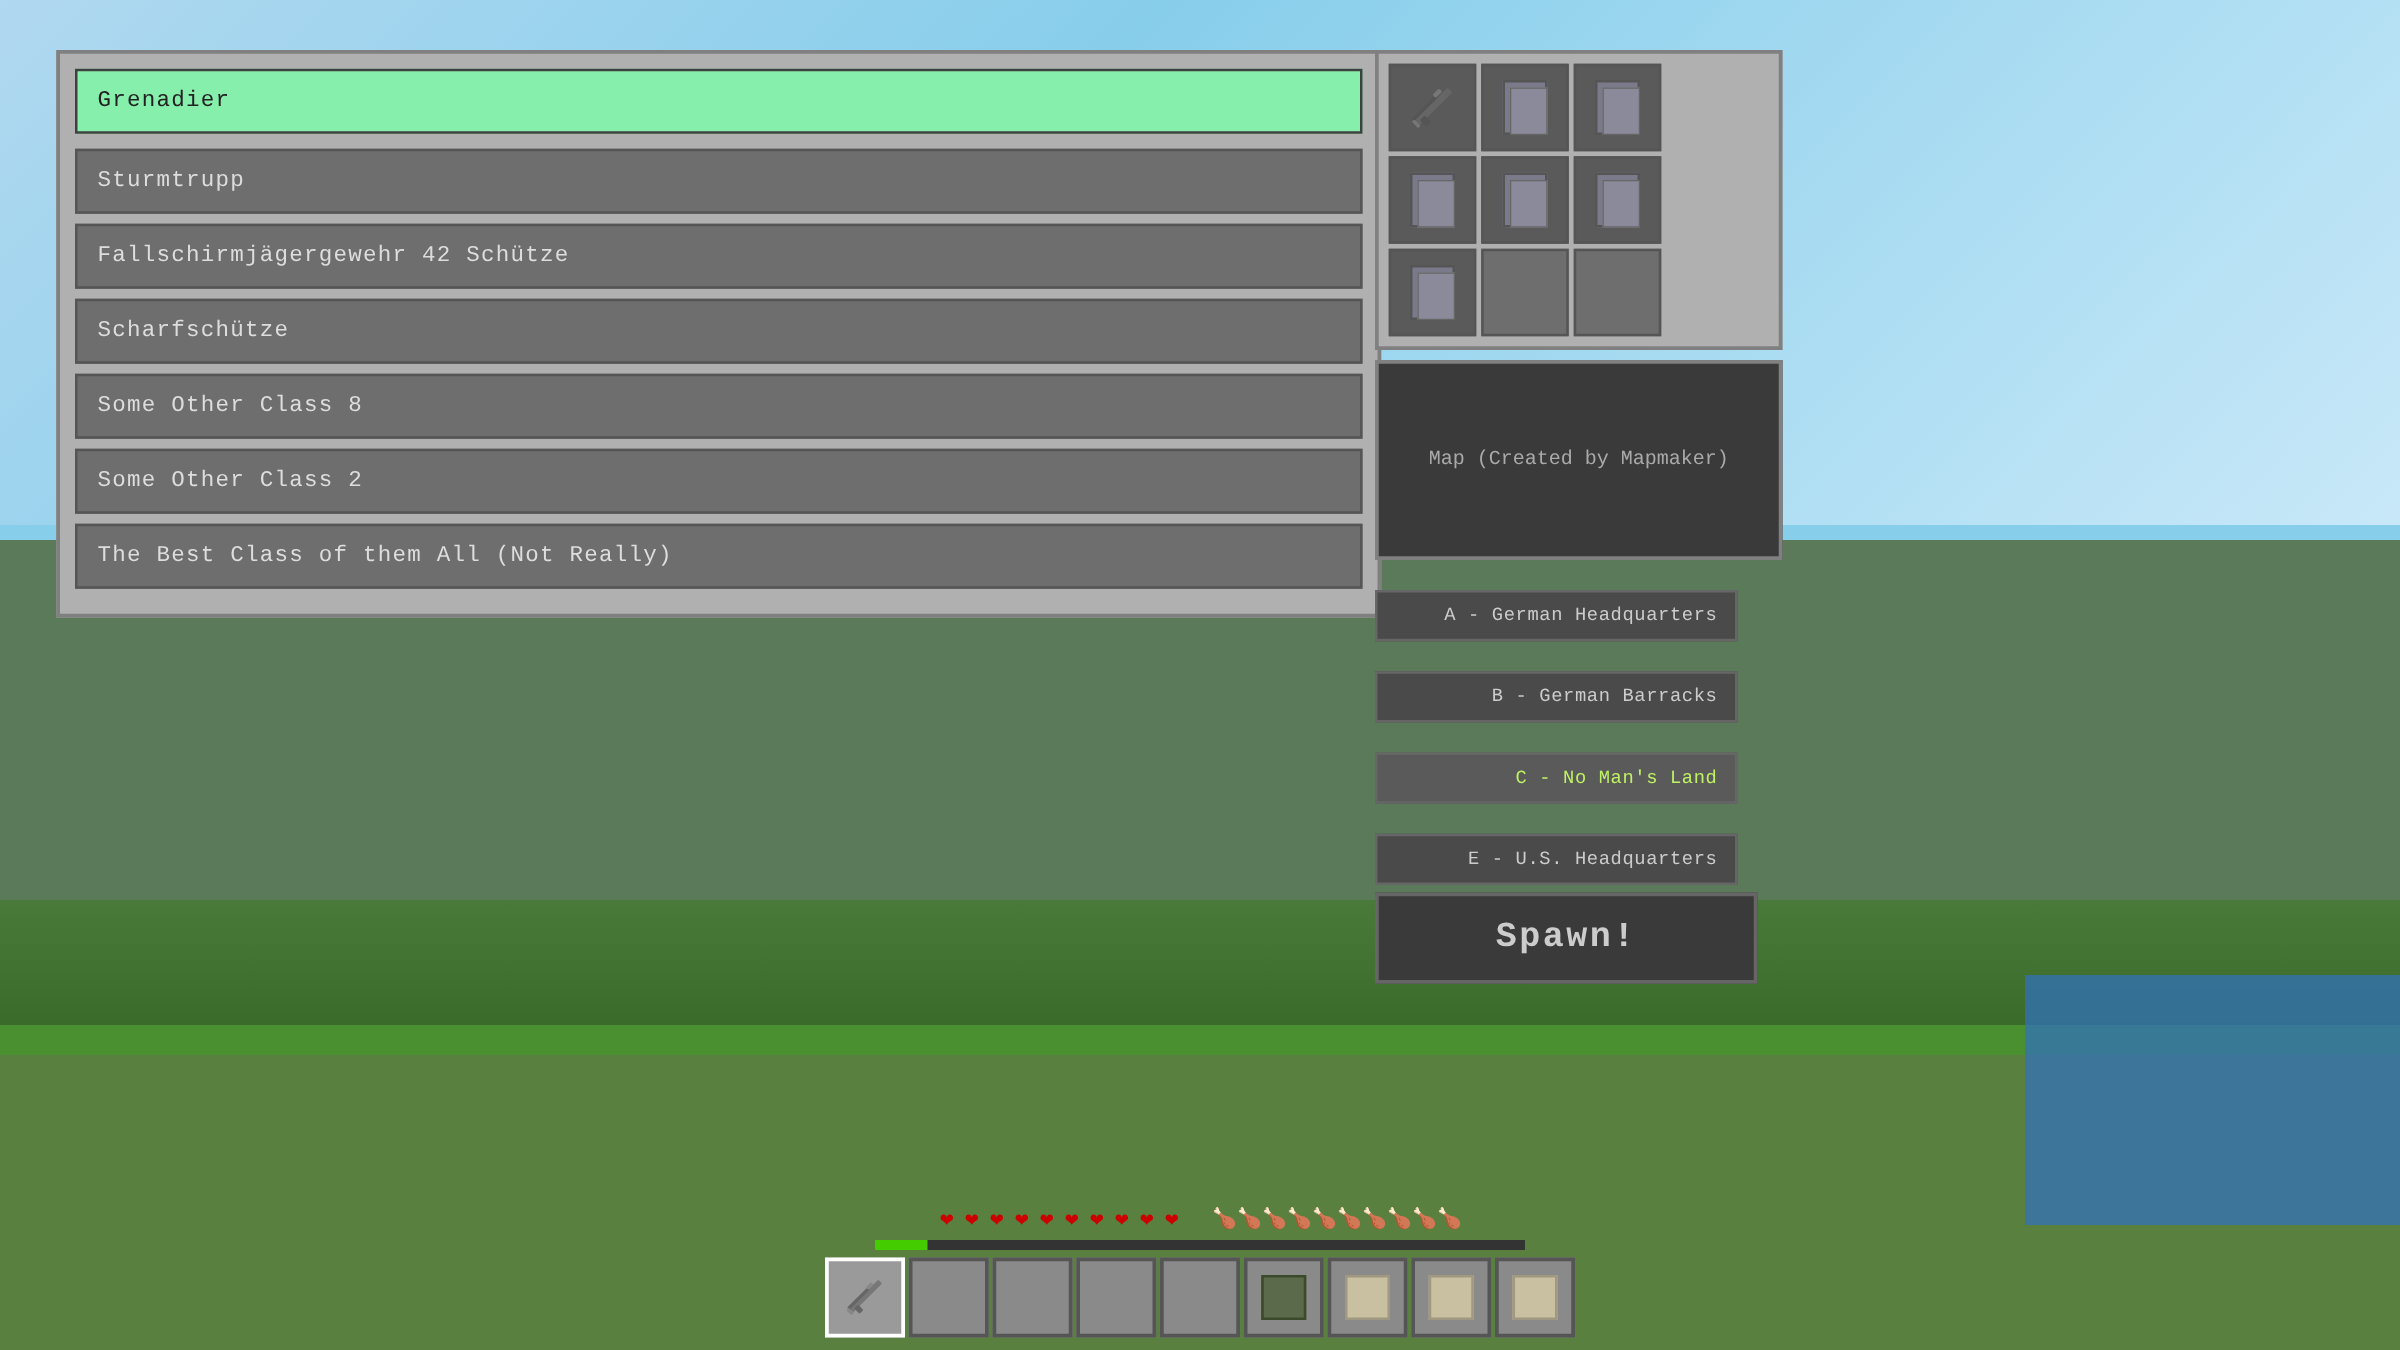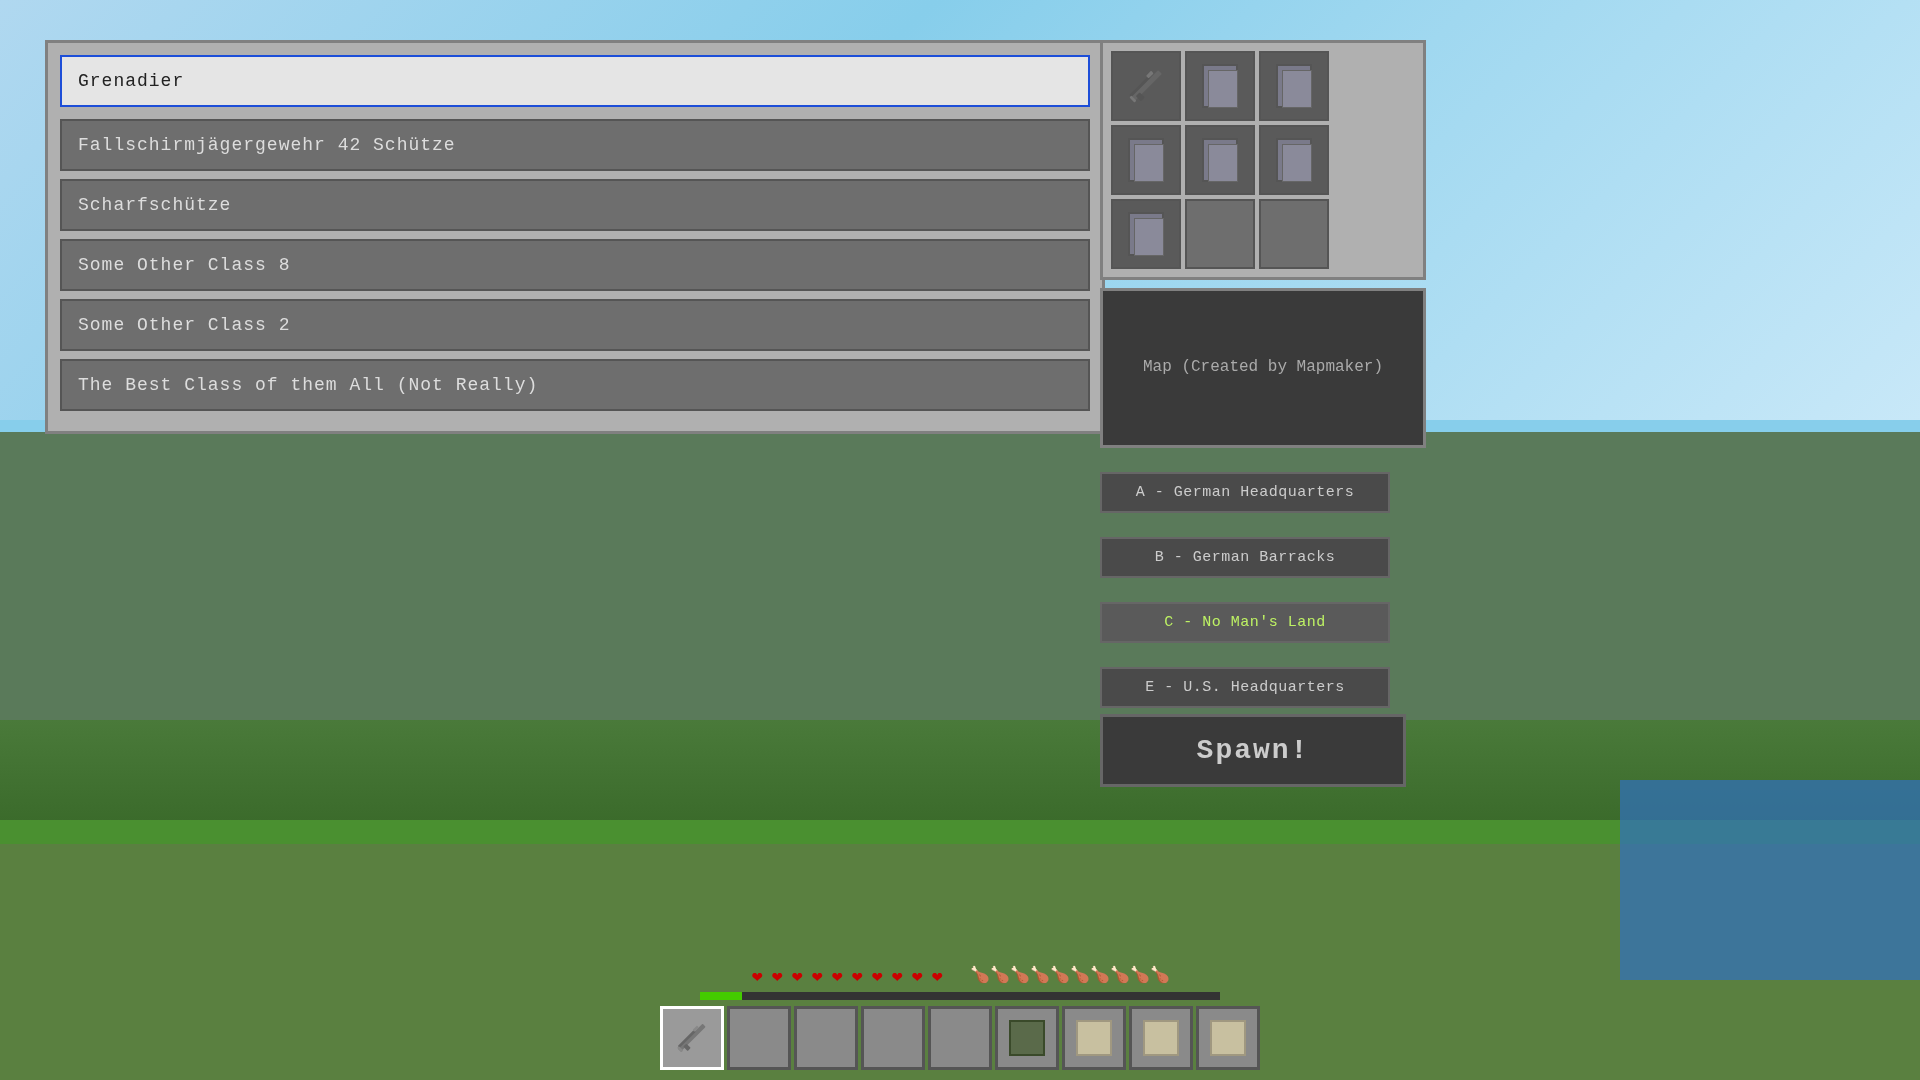--- a/index.html
+++ b/index.html
@@ -66,23 +66,23 @@
     }
 
     .class-button:first-child {
       background: #c8c8c8;
       color: #222;
       border: 2px solid #999;
       margin-bottom: 12px;
     }
 
     .class-button.selected {
-      background: #e5e5e5;
+      background: #86efac;
       color: #222;
-      border: 2px solid #1d4ed8;
+      border: 2px solid #404040;
     }
 
     
     .right-panel {
       position: absolute;
       top: 40px;
       left: 1100px;
       z-index: 10;
     }
 
@@ -156,21 +156,21 @@
     }
 
     .location-btn {
       display: block;
       width: 100%;
       background: #4a4a4a;
       border: 2px solid #666;
       color: #ccc;
       font-family: 'Courier New', Courier, monospace;
       font-size: 15px;
-      text-align: center;
+      text-align: right;
       padding: 10px 14px;
       margin-bottom: 3px;
       cursor: pointer;
       letter-spacing: 0.5px;
       margin-top: 24px;
     }
 
     .location-btn.active {
       background: #5a5a5a;
       color: #bef264;
@@ -320,20 +320,21 @@
 </head>
 <body>
 
 <div class="bg"></div>
 <div class="minecraft-grass"></div>
 <div class="water-area"></div>
 
 <div class="main-container">
 
   <button class="class-button selected">Grenadier</button>
+  <button class="class-button">Sturmtrupp</button>
   <button class="class-button">Fallschirmjägergewehr 42 Schütze</button>
   <button class="class-button">Scharfschütze</button>
   <button class="class-button">Some Other Class 8</button>
   <button class="class-button">Some Other Class 2</button>
   <button class="class-button">The Best Class of them All (Not Really)</button>
 </div>
 
 <div class="right-panel">
 
   <div class="items-grid">

